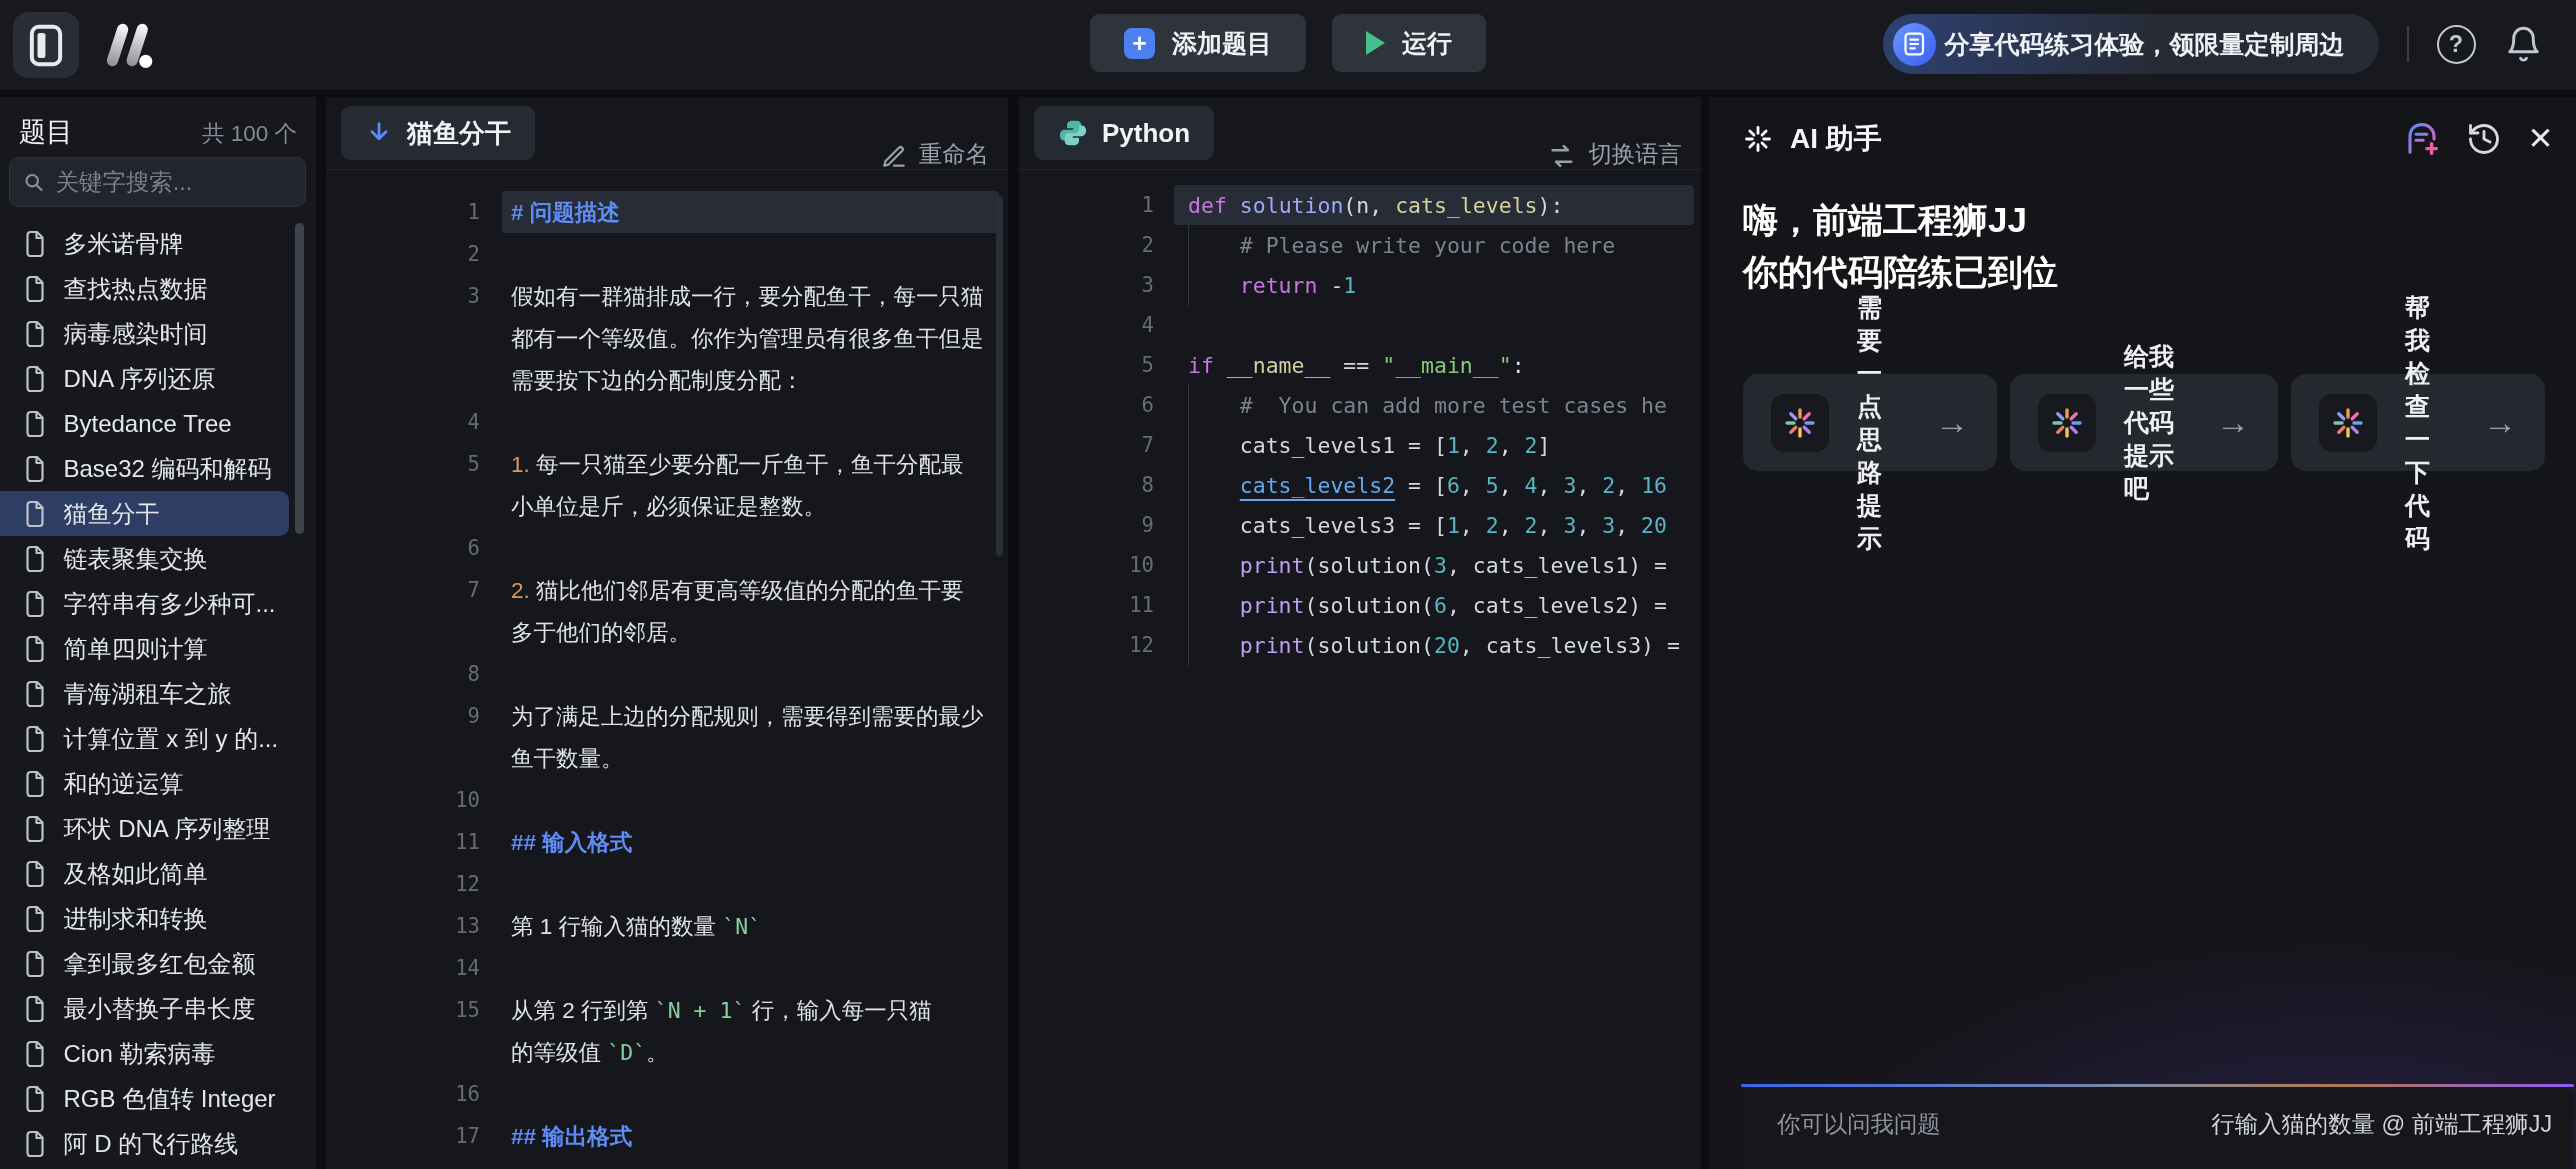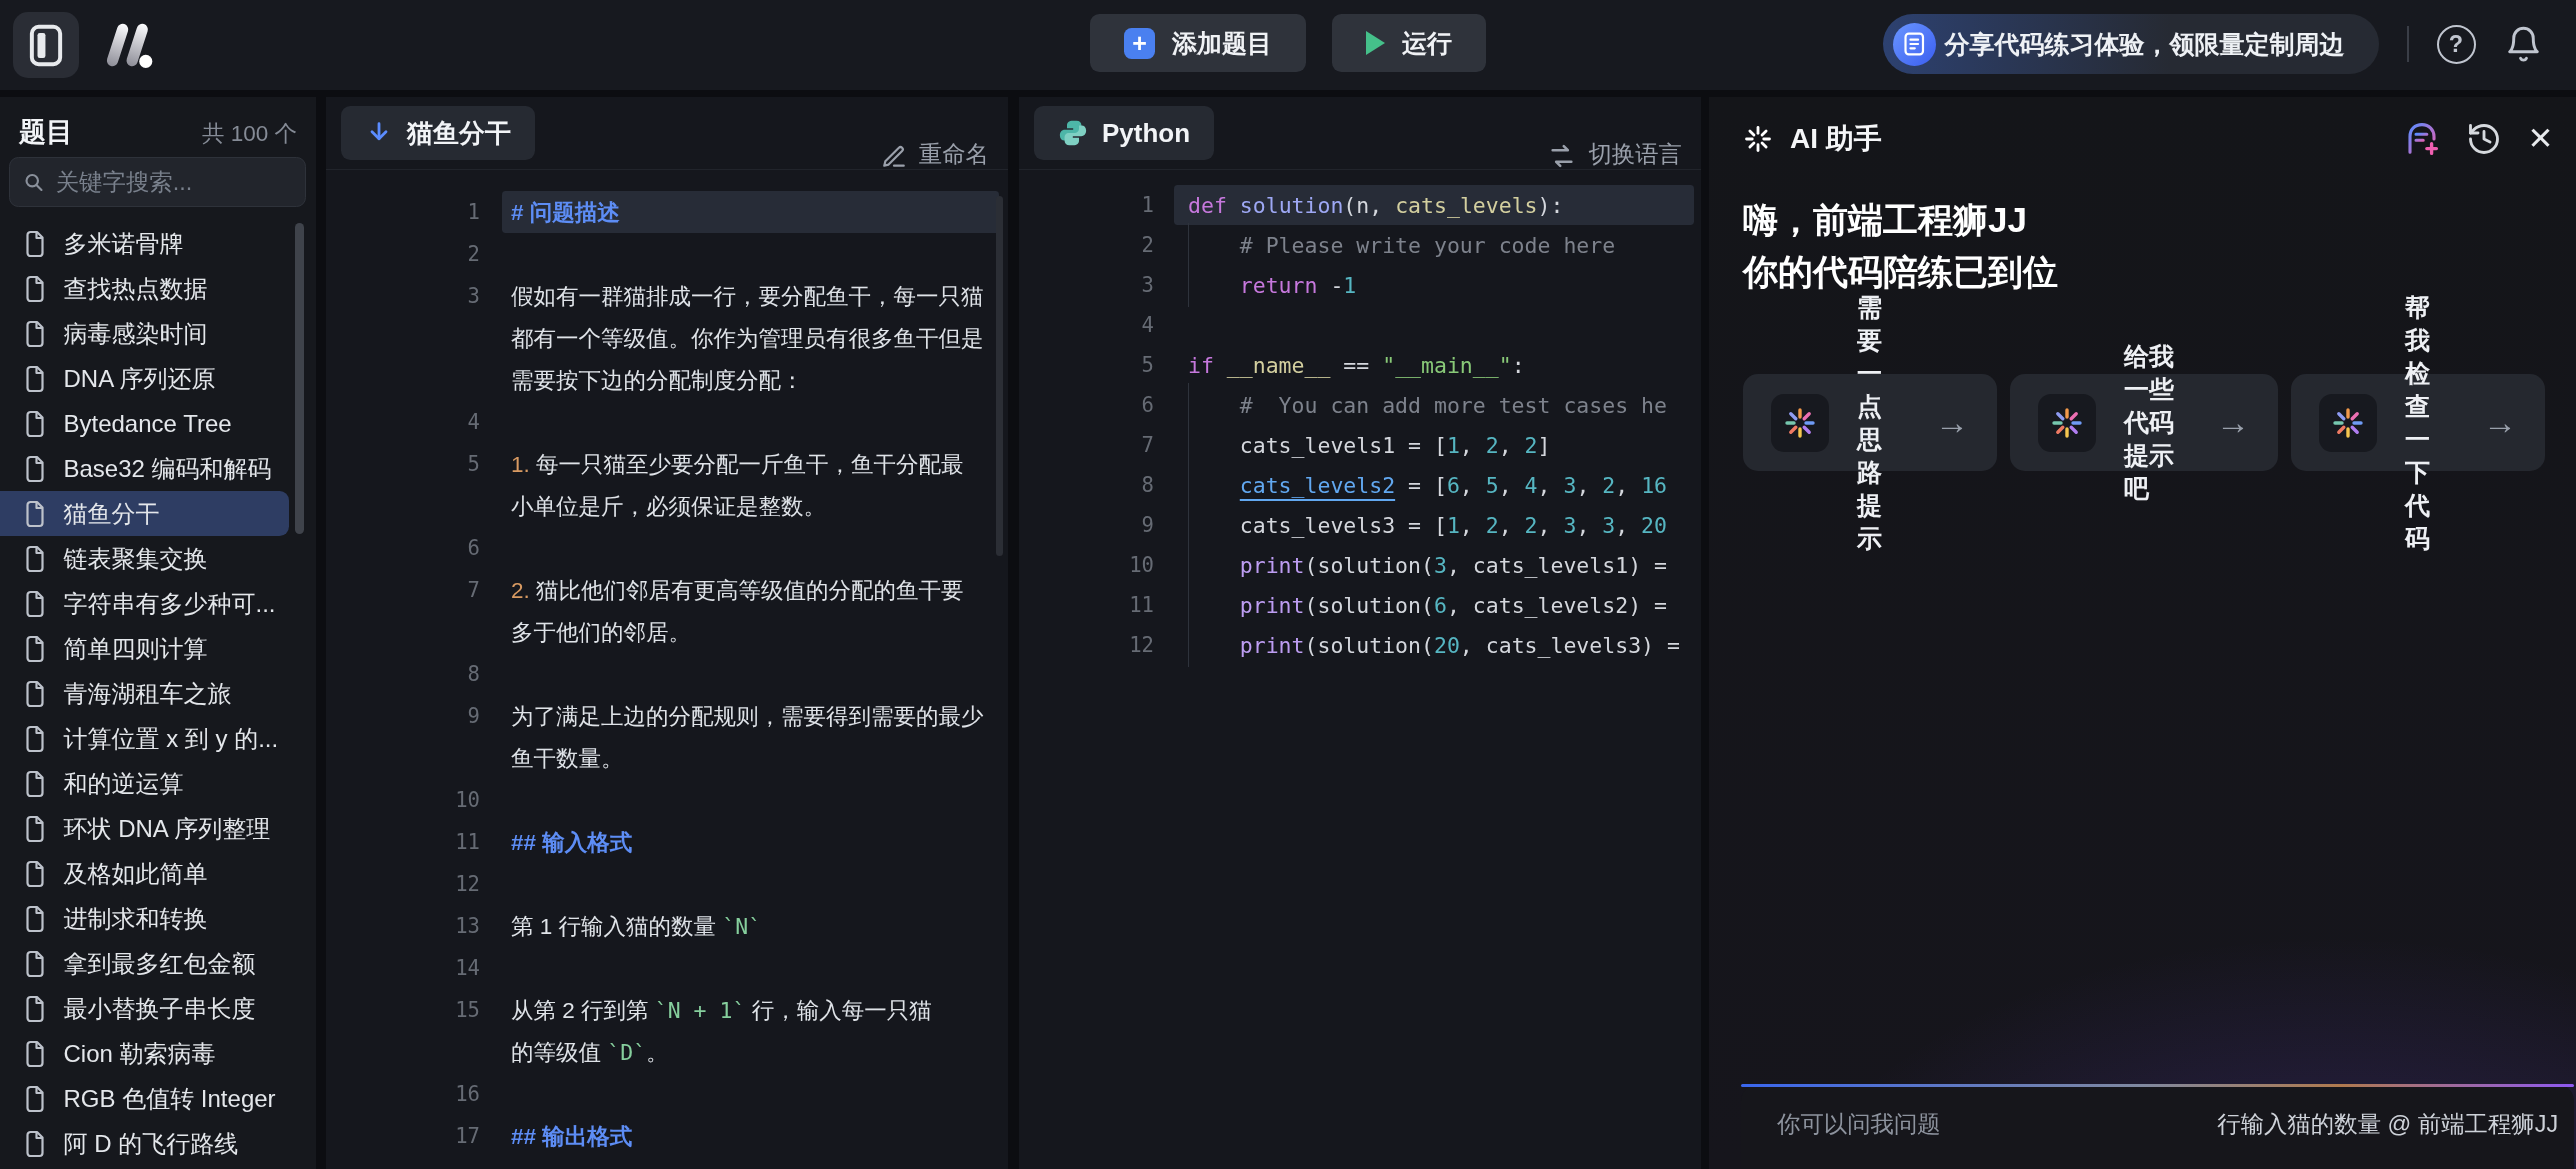--- a/index.html
+++ b/index.html
@@ -21,21 +21,21 @@
     background:linear-gradient(90deg,#2d4170,#262a33 58%);color:#eef1f5;font-size:25px;font-weight:600;cursor:pointer;white-space:nowrap}
   .banner-ic{width:43px;height:43px;border-radius:50%;background:linear-gradient(135deg,#6a96ff,#3b5ef0);
     display:flex;align-items:center;justify-content:center;flex:none}
   .tb-div{width:1.9px;height:36px;background:#3a3e47;margin:0 28px}
   .help{width:39px;height:39px;border-radius:50%;border:2.8px solid #c0c5cf;color:#c0c5cf;font-size:23.4px;
     font-weight:700;display:flex;align-items:center;justify-content:center;cursor:pointer}
   .bell{margin:0 26px 0 28px;cursor:pointer;display:flex}
   
   .sidebar{position:absolute;left:0;top:97px;width:316px;height:1072px;background:#16181d}
   .sb-head{display:flex;align-items:baseline;padding:17px 19px 0}
-  .sb-title{font-size:27px;font-weight:700;color:#f2f4f7}
+  .sb-title{font-size:27px;font-weight:400;color:#f2f4f7}
   .sb-count{margin-left:auto;font-size:22.5px;color:#858b96}
   .sb-search{position:absolute;left:9.4px;top:60px;width:297px;height:50px;background:#22252c;
     border:1.9px solid #2e323a;border-radius:9.4px;display:flex;align-items:center;padding:0 13px;gap:11.2px}
   .sb-search input{background:none;border:none;outline:none;color:#dfe3e8;font-size:23.4px;width:100%;
     font-family:inherit}
   .sb-search input::placeholder{color:#79808c}
   .sb-list{position:absolute;left:0;top:124px;width:316px}
   .sb-item{height:45px;display:flex;align-items:center;padding-left:22.5px;gap:17px;font-size:24px;
     color:#e4e7eb;white-space:nowrap;overflow:hidden;cursor:pointer}
   .sb-item.sel{background:#2e3d63;border-radius:0 9.4px 9.4px 0;width:289px}
@@ -87,21 +87,21 @@
   .card{height:97px;background:#25282f;border-radius:15px;display:flex;align-items:center;
     padding:0 28px;gap:28px;cursor:pointer}
   .card-ic{width:58px;height:58px;border-radius:13px;background:#17191f;display:flex;align-items:center;
     justify-content:center;flex:none}
   .card-lbl{font-size:25px;font-weight:600;color:#eef0f4}
   .card-arrow{margin-left:auto;font-size:34px;color:#99a0ab}
   .ai-input{position:absolute;left:32px;right:1.9px;top:987px;bottom:0;background:#16161b;
     border-radius:17px 17px 0 0}
   .ai-input::before{content:"";position:absolute;left:0;right:0;top:0;height:2.8px;border-radius:2.8px;
     background:linear-gradient(90deg,#3a66ee,#8089a0 48%,#b07a4e 72%,#8e59f2)}
-  .ai-input-row{display:flex;align-items:center;margin:24px 16px 0 36px;gap:19px}
+  .ai-input-row{display:flex;align-items:center;margin:24px 22px 0 36px;gap:19px}
   .ai-input-row input{flex:1;background:none;border:none;outline:none;font-size:23.4px;color:#dfe3e8;
     font-family:inherit}
   .ai-input-row input::placeholder{color:#8d939e}
   .watermark{font-size:23.4px;color:#ced2d9;white-space:nowrap}
 </style>
 </head>
 <body>
 
 <div class="topbar">
   <div class="tgl">

